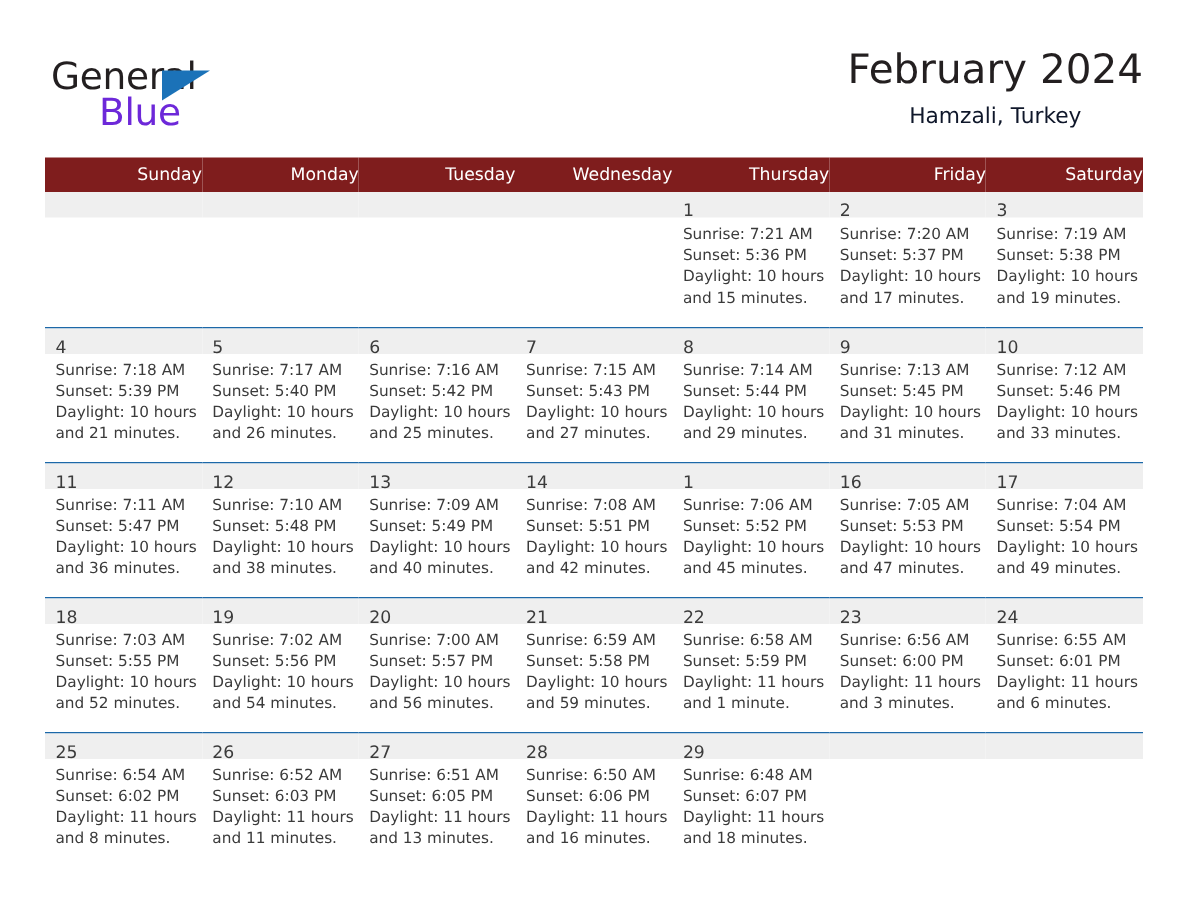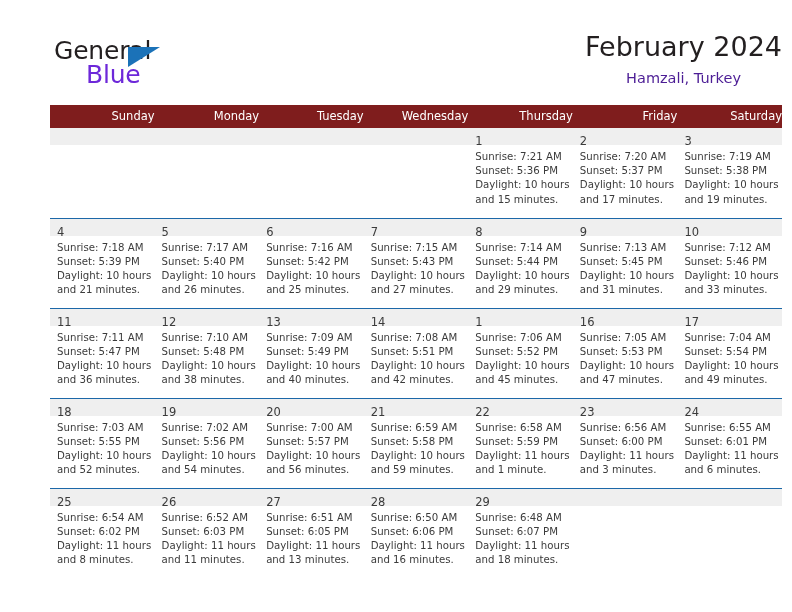--- a/index.html
+++ b/index.html
@@ -11,21 +11,20 @@
     height: 612px;
     background: #ffffff;
     font-family: "Liberation Sans", sans-serif;
     -webkit-font-smoothing: antialiased;
   }
   .page {
     position: relative;
     width: 685px;
     height: 612px;
     box-sizing: border-box;
-    margin-left: 20px;
   }
 
   
   .header {
     position: absolute;
     left: 30px;
     top: 30px;
     width: 732px;
     height: 70px;
   }
@@ -75,21 +74,21 @@
   .cal-title {
     font-size: 27px;
     color: #231f20;
     font-family: "DejaVu Sans", sans-serif;
     font-weight: 400;
     line-height: 34px;
     white-space: nowrap;
   }
   .cal-subtitle {
     font-size: 14.5px;
-    color: #4c1d95;
+    color: #0f172a;
     font-family: "DejaVu Sans", sans-serif;
     line-height: 20px;
     margin-top: 4px;
     white-space: nowrap;
   }
 
   
   .calendar {
     position: absolute;
     left: 30px;

